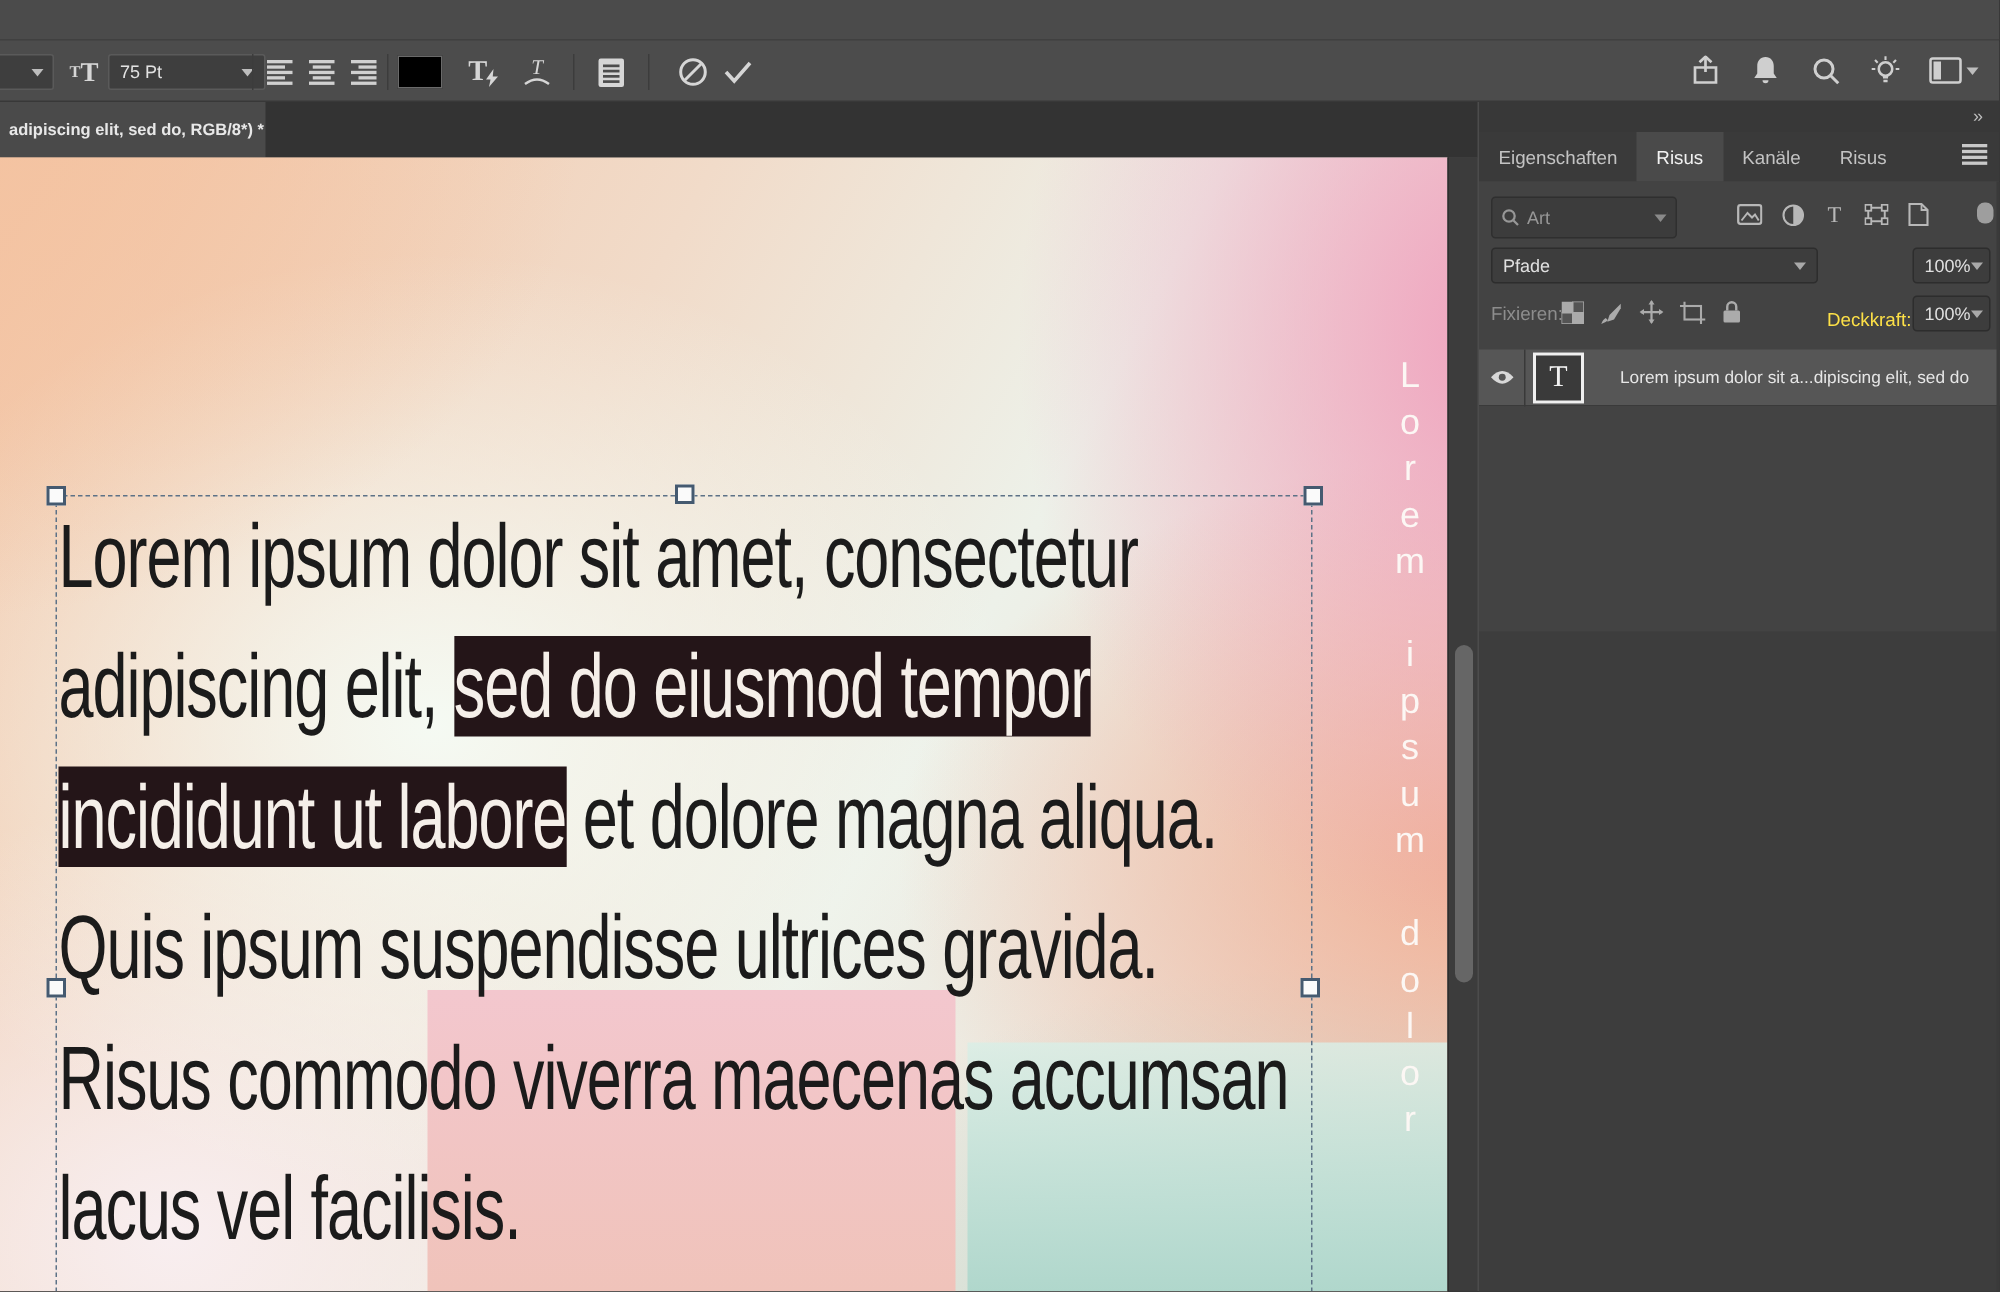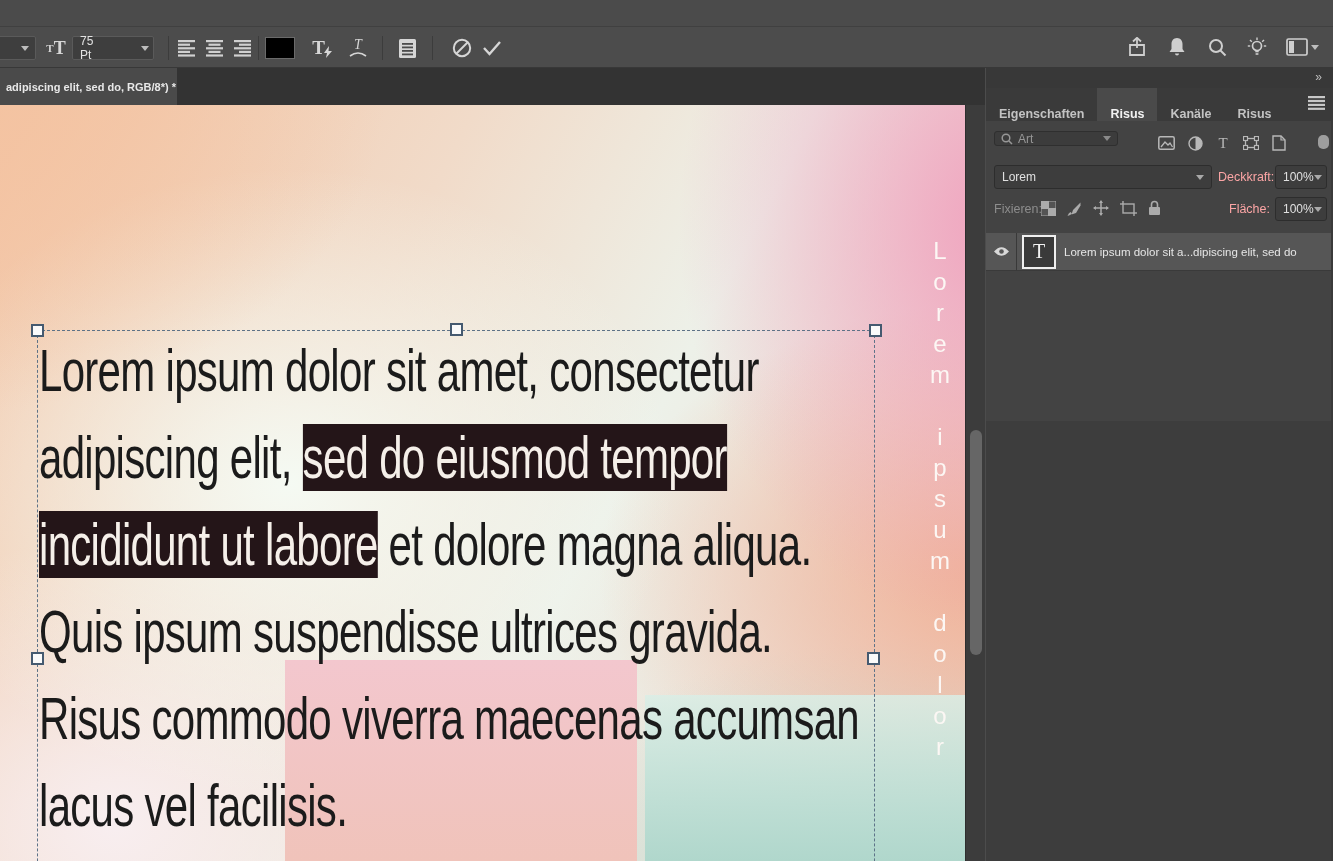--- a/index.html
+++ b/index.html
@@ -43,53 +43,53 @@
   .cline .sel { background:#241518; color:#f5efe9; }
   .vtext { position:absolute; left:926px; top:130px; width:28px; display:flex; flex-direction:column; align-items:center; }
   .vtext span { color:#fcf7f4; font-size:24px; line-height:31px; font-weight:400; }
   .vscroll { position:absolute; left:965px; top:105px; width:20px; height:756px; background:#3c3c3c; border-left:1px solid #2e2e2e; }
   .vthumb { position:absolute; left:4px; top:325px; width:12px; height:225px; background:#666666; border-radius:7px; }
   
   .panel { position:absolute; left:986px; top:68px; width:347px; height:793px; background:#434343; }
   .panel-head { position:absolute; left:0; top:0; width:347px; height:20px; background:#383838; color:#bfbfbf; font-size:12px; }
   .panel-head .chevs { position:absolute; right:10px; top:2px; letter-spacing:1px; }
   .ptabs { position:absolute; left:0; top:20px; width:347px; height:33px; background:#3a3a3a; display:flex; align-items:stretch; }
-  .ptab { padding:0 13px; display:flex; align-items:flex-end; font-size:12.5px; font-weight:700; color:#c3c3c3; }
+  .ptab { padding:0 13px; display:flex; align-items:center; font-size:12.5px; font-weight:400; color:#c3c3c3; }
   .ptab.active { background:#4a4a4a; color:#f2f2f2; }
   .ptab-menu { position:absolute; right:8px; top:8px; }
   .pbody { position:absolute; left:0; top:53px; width:347px; height:740px; background:#434343; }
   .searchrow { position:absolute; left:0; top:8px; width:347px; height:28px; }
-  .searchbox { position:absolute; left:8px; top:2px; width:124px; height:15px; background:#3c3c3c; border:1px solid #2f2f2f; border-radius:3px; display:flex; align-items:center; padding:0 6px; gap:5px; color:#979797; font-size:12px;justify-content:center; }
+  .searchbox { position:absolute; left:8px; top:2px; width:124px; height:28px; background:#3c3c3c; border:1px solid #2f2f2f; border-radius:3px; display:flex; align-items:center; padding:0 6px; gap:5px; color:#979797; font-size:12px;justify-content:center; }
   .searchbox .ob-chev { margin-left:auto; border-top-color:#8a8a8a; }
   .filtericons { position:absolute; left:172px; top:2px; display:flex; gap:13px; align-items:center; height:24px; color:#b8b8b8; }
   .fdot { position:absolute; right:4px; top:6px; width:11px; height:14px; border-radius:5px; background:#9e9e9e; }
   .blendrow { position:absolute; left:0; top:42px; width:347px; height:30px; }
   .select { background:#3d3d3d; border:1px solid #2d2d2d; border-radius:3px; color:#e0e0e0; font-size:12px; display:flex; align-items:center; padding:0 7px; height:24px; }
   .select .ob-chev { margin-left:auto; border-top-color:#a9a9a9; }
   .blend-mode { position:absolute; left:8px; top:2px; width:218px; }
-  .lbl { font-size:12.5px; color:#fca5a5; }
+  .lbl { font-size:12.5px; color:#fde047;margin-top:36px; }
   .blendrow .lbl { position:absolute; left:232px; top:7px; }
   .opacity { position:absolute; left:289px; top:2px; width:52px; }
   .lockrow { position:absolute; left:0; top:76px; width:347px; height:28px; }
   .lockrow .dim { position:absolute; left:8px; top:5px; font-size:12.5px; color:#8d8d8d; }
   .lockicons { position:absolute; left:55px; top:3px; display:flex; gap:11px; align-items:center; color:#ababab; }
   .lockrow .lbl { position:absolute; left:243px; top:5px; }
   .fill { position:absolute; left:289px; top:0px; width:52px; }
   .layers { position:absolute; left:0; top:112px; width:347px; bottom:0; }
   .layerrow { position:relative; width:347px; height:38px; display:flex; align-items:center; border-bottom:1px solid #3a3a3a; }
   .layerrow.selected { background:#565656; }
   .eyecell { width:31px; height:38px; display:flex; align-items:center; justify-content:center; border-right:1px solid #393939; }
   .tthumb { width:34px; height:34px; margin-left:5px; background:#3a3a3a; border:2px solid #f0f0f0; display:flex; align-items:center; justify-content:center; color:#f2f2f2; font-family:"Liberation Serif", serif; font-size:20px; }
   .gthumb { width:21px; height:30px; margin-left:12px; border:1px solid #2c2c2c;
     background:
       radial-gradient(ellipse 16px 12px at 80% 15%, #f0a2be 0%, rgba(240,162,190,0) 70%),
       radial-gradient(ellipse 14px 12px at 10% 20%, #f4c3a1 0%, rgba(244,195,161,0) 70%),
       radial-gradient(ellipse 16px 14px at 80% 95%, #b9dcd3 0%, rgba(185,220,211,0) 75%),
       linear-gradient(160deg, #f3c5a6 0%, #f0dfd2 45%, #e9c9b8 100%); }
-  .lname { margin-left:8px; font-size:11.5px; color:#e6e6e6; white-space:nowrap; overflow:hidden; flex:1; }
+  .lname { margin-left:24px; font-size:11.5px; color:#e6e6e6; white-space:nowrap; overflow:hidden; flex:1; }
   .llock { margin-right:10px; color:#c6c6c6; }
   .layers-empty { position:absolute; left:0; top:188px; width:347px; height:552px; background:#3d3d3d; }
   .panel-right-edge { position:absolute; right:0; top:0; width:2px; height:793px; background:#3a3a3a; }
   .ticon { font-family:"Liberation Serif", serif; font-weight:700; color:#d6d6d6; }
   svg { display:block; }
 </style>
 </head>
 <body>
 
 <div id="app">
@@ -97,21 +97,21 @@
   <div class="menustrip"></div>
 
   <div class="optionsbar">
     <div class="ob-field" style="left:-30px; width:66px; padding:0 6px;">
       <span class="ob-chev" style="margin-left:auto;"></span>
     </div>
     <div class="ob-icon" style="left:44px; width:24px; height:28px;">
       <span class="ticon" style="font-size:11px;">T</span>
         <span class="ticon" style="font-size:18px;">T</span>
     </div>
-    <div class="ob-field" style="left:72px; width:82px; padding:0 7px;gap:48px;">
+    <div class="ob-field" style="left:72px; width:105px; padding:0 7px;gap:48px;">
       <span>75 Pt</span>
       <span class="ob-chev" style="margin-left:auto;"></span>
     </div>
     <div class="ob-sep" style="left:168px;"></div>
 
     <div class="ob-icon" style="left:174px; width:26px; height:28px;">
       <svg class="alignicon" width="18" height="17" viewBox="0 0 18 17">
           <rect x="0" y="0" width="17" height="2.2"></rect>
           <rect x="0" y="3.6" width="12" height="2.2"></rect>
           <rect x="0" y="7.2" width="17" height="2.2"></rect>
@@ -333,21 +333,21 @@
           <svg width="14" height="16" viewBox="0 0 14 16">
               <path d="M1 1 h8 l4 4 v10 h-12 z" stroke="#b8b8b8" stroke-width="1.4" fill="none"></path>
               <path d="M9 1 v4 h4" stroke="#b8b8b8" stroke-width="1.2" fill="none"></path>
             </svg>
         </div>
         <div class="fdot"></div>
       </div>
 
       <div class="blendrow">
         <div class="select blend-mode">
-          <span>Lorem</span>
+          <span>Pfade</span>
           <span class="ob-chev"></span>
         </div>
         <span class="lbl">Deckkraft:</span>
         <div class="select opacity">
           <span>100%</span>
           <span class="ob-chev"></span>
         </div>
       </div>
 
       <div class="lockrow">

